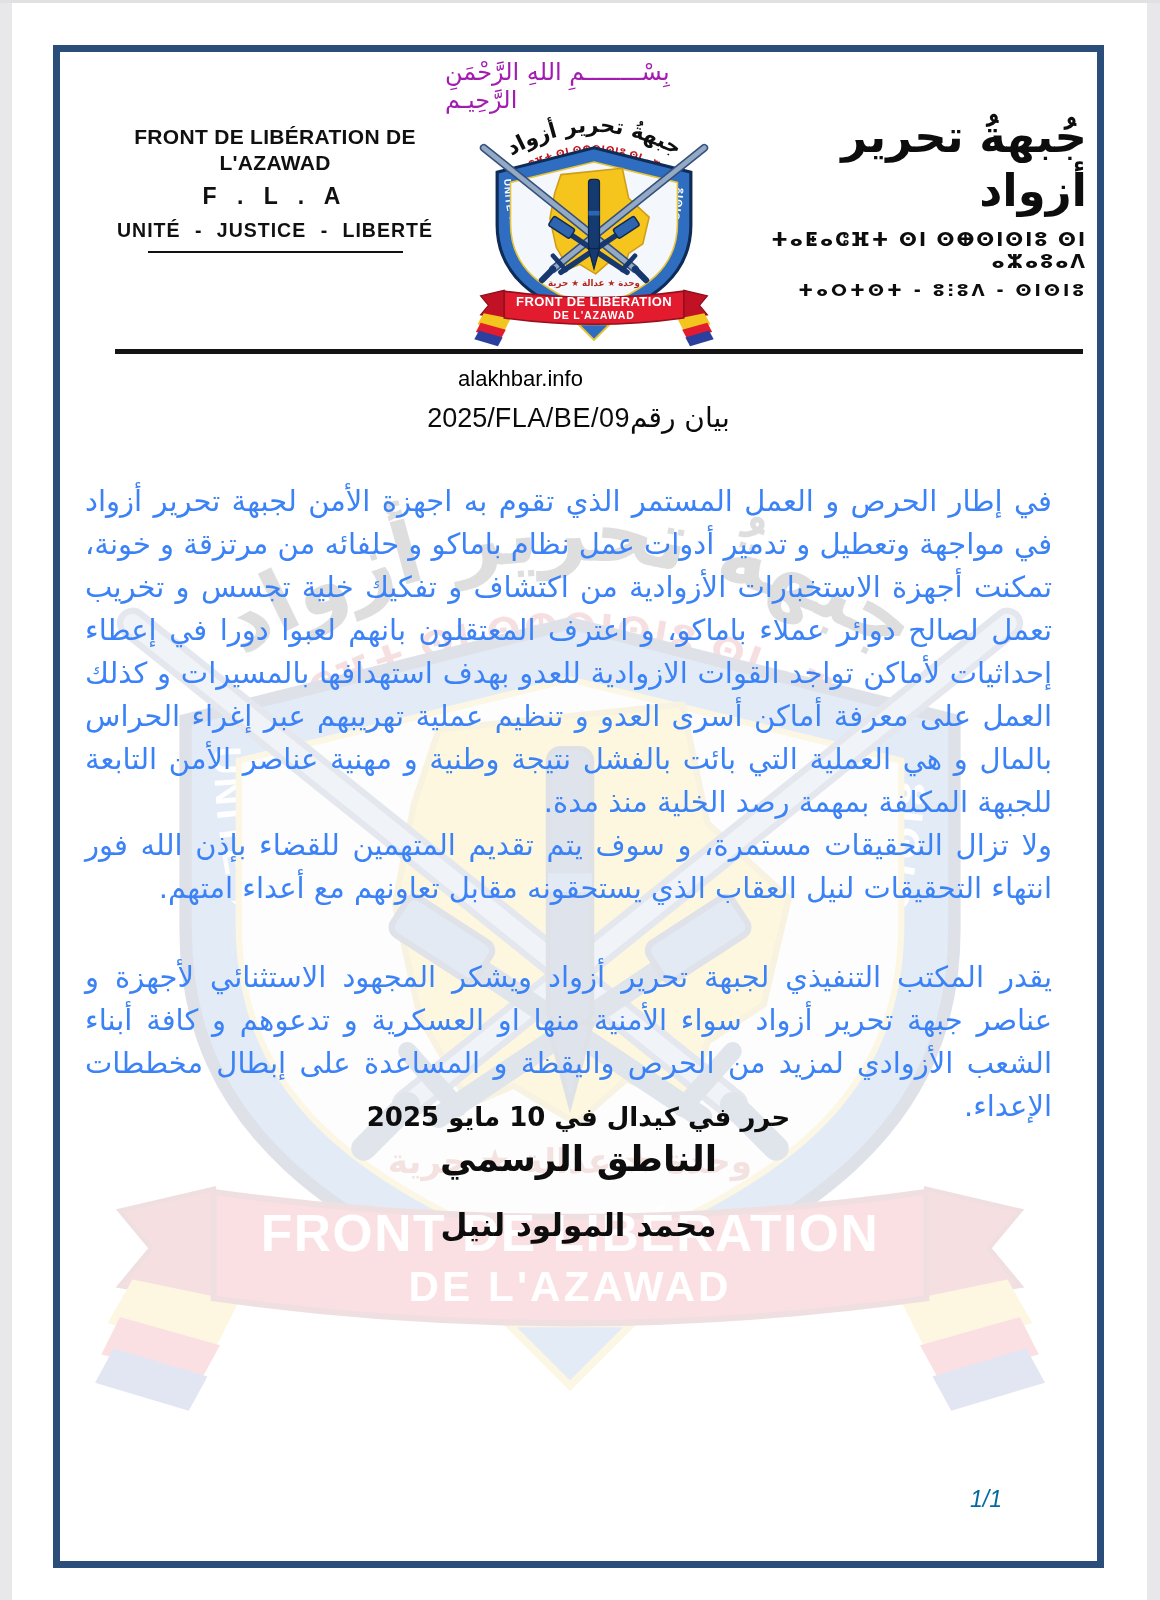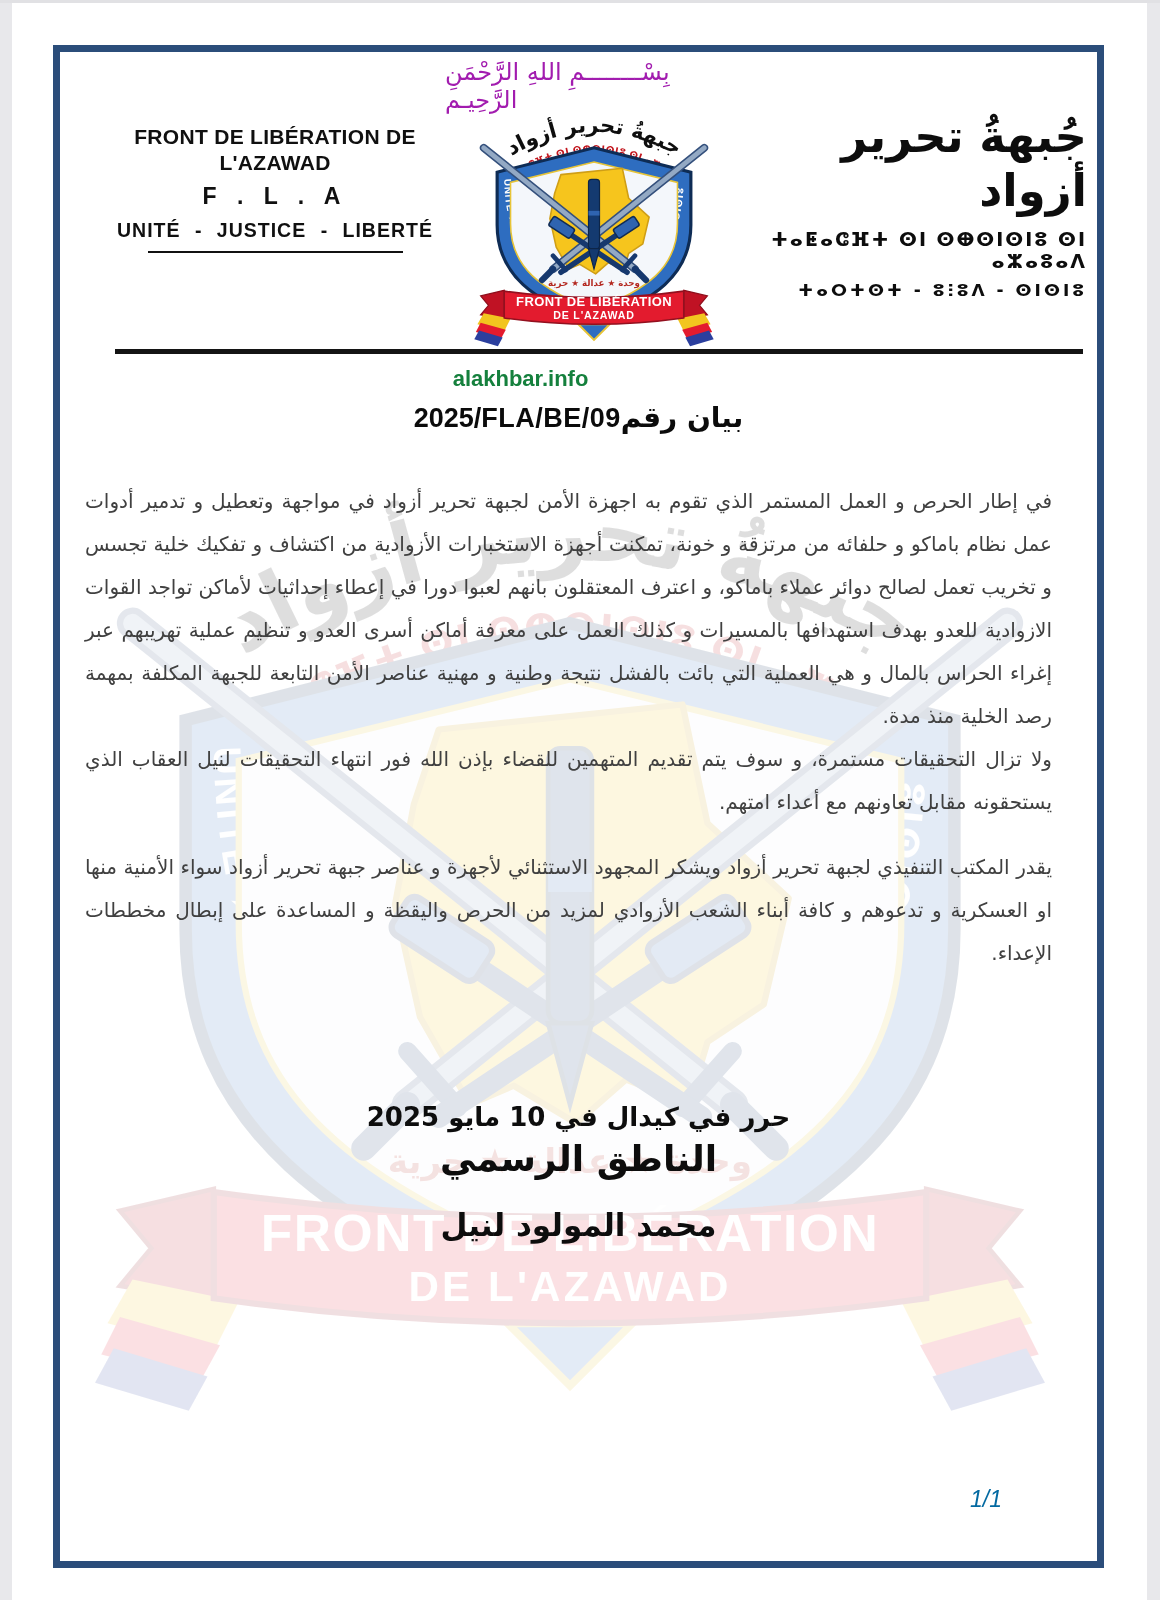--- a/index.html
+++ b/index.html
@@ -52,36 +52,36 @@
   }
   .hdr-right .ar-title{font-size:45px;font-weight:bold;line-height:1.2;}
   .hdr-right .tif1{font-size:19px;font-weight:bold;letter-spacing:2px;margin-top:10px;direction:ltr;}
   .hdr-right .tif2{font-size:17px;font-weight:bold;letter-spacing:3px;margin-top:8px;direction:ltr;}
   .hdr-right .ar-motto{font-size:21px;font-weight:bold;margin-top:8px;word-spacing:4px;}
 
   .separator{position:absolute;left:55px;right:14px;top:297px;height:5px;background:#141414;z-index:2;}
 
   .source-line{
     position:absolute;left:0;right:0;top:314px;text-align:center;z-index:2;
-    font-family:"Liberation Sans", sans-serif;font-weight:bold;font-size:22px;color:#15803d;
+    font-family:"Liberation Sans", sans-serif;font-weight:normal;font-size:22px;color:#000000;
   }
   .source-line span{display:inline-block;transform:translateX(-58px);}
 
   .stmt-title{
     position:absolute;left:0;right:0;top:349px;text-align:center;direction:rtl;z-index:2;
-    font-weight:bold;font-size:28px;color:#0b0b0b;
+    font-weight:normal;font-size:28px;color:#0b0b0b;
   }
   .stmt-title .code{font-family:"Liberation Sans", sans-serif;font-size:27px;letter-spacing:0.5px;}
 
   .body-text{
     position:absolute;left:25px;right:45px;top:428px;z-index:2;
-    direction:rtl;text-align:justify;font-size:20px;line-height:43px;color:#404040;
+    direction:rtl;text-align:justify;font-size:29px;line-height:43px;color:#3b82f6;
   }
   .body-text p{margin:0;}
-  .body-text p.gap-top{margin-top:22px;}
+  .body-text p.gap-top{margin-top:46px;}
 
   .footer{position:absolute;left:0;right:0;top:1050px;text-align:center;direction:rtl;z-index:2;color:#0d0d0d;}
   .footer .date-line{font-size:26px;font-weight:bold;}
   .footer .role{font-size:36px;font-weight:bold;margin-top:6px;}
   .footer .name{font-size:31px;font-weight:bold;margin-top:28px;}
 
   .page-num{
     position:absolute;top:1434px;right:95px;z-index:2;
     font-family:"Liberation Sans", sans-serif;font-size:23px;color:#0369a1;font-style:italic;
   }

